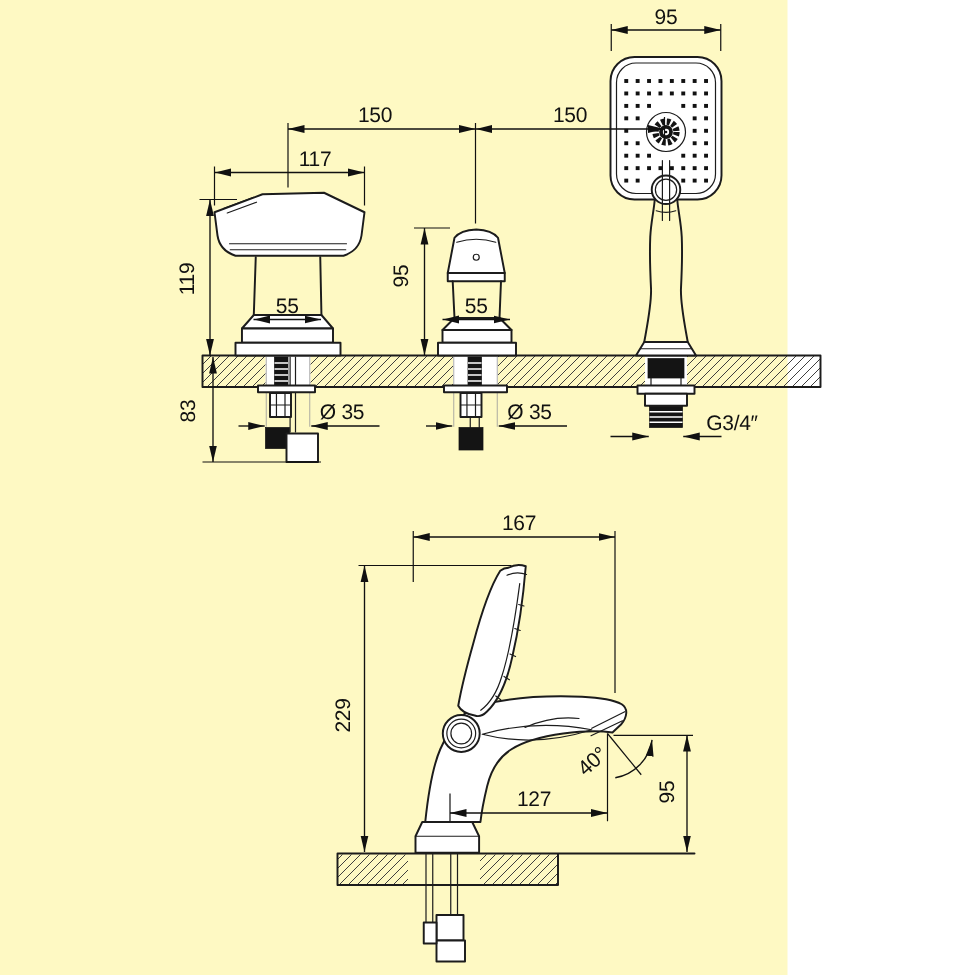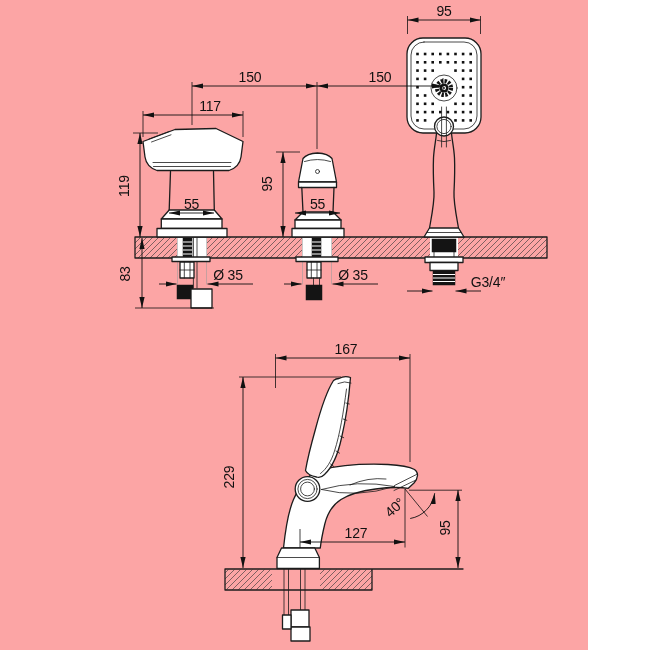--- a/index.html
+++ b/index.html
@@ -1,16 +1,16 @@
 <!DOCTYPE html>
 <html><head>
 <meta charset="utf-8">
 <style>
   html,body{margin:0;padding:0;background:#fff;}
-  .stage{width:588px;height:650px;background:#fca5a5;position:relative;font-family:"Liberation Sans",sans-serif;}
+  .stage{width:525px;height:650px;background:#fef9c3;position:relative;font-family:"Liberation Sans",sans-serif;}
   svg text{font-family:"Liberation Sans","DejaVu Sans",sans-serif;font-size:14px;fill:#111;letter-spacing:-0.2px;}
   svg .part{stroke:#1c1c1c;stroke-width:1.3;fill:none;stroke-linejoin:round;stroke-linecap:round;}
   svg .partw{stroke:#1c1c1c;stroke-width:1.3;fill:#fff;stroke-linejoin:round;}
   svg .det{stroke:#1c1c1c;stroke-width:0.8;fill:none;stroke-linecap:round;}
   svg .dim{stroke:#111;stroke-width:0.9;fill:none;}
   svg .ext{stroke:#111;stroke-width:0.8;fill:none;}
   svg .guide{stroke:#9a9a9a;stroke-width:0.55;fill:none;}
   svg .solid{fill:#141414;stroke:#141414;stroke-width:0.5;}
   svg .thread{stroke:#fff;stroke-width:1.1;}
 </style>

